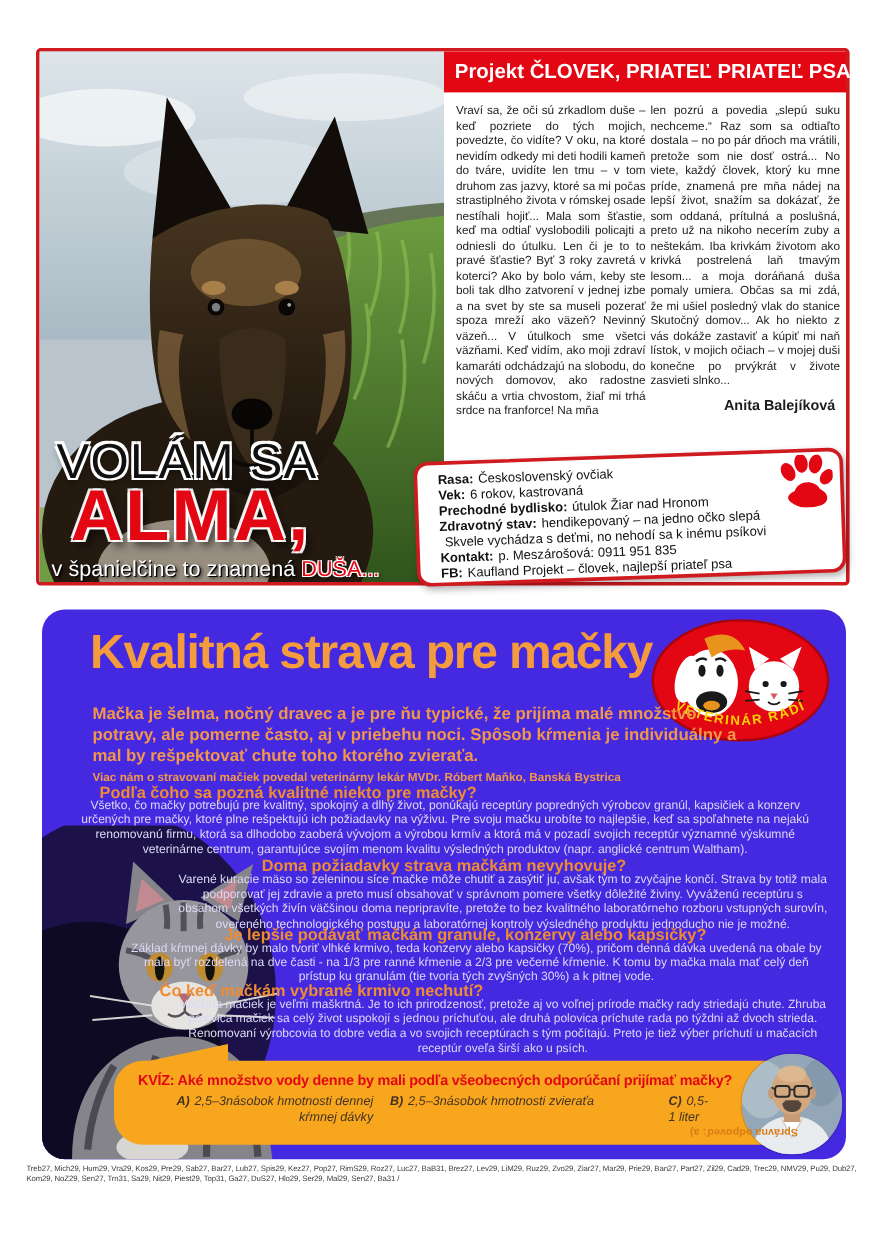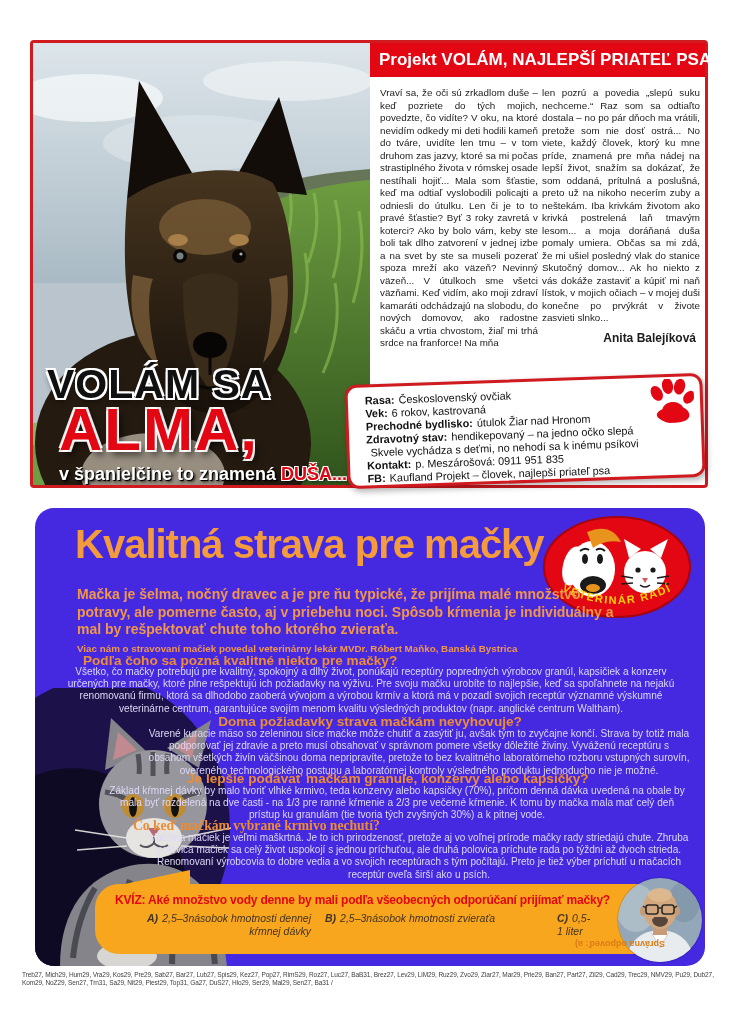--- a/index.html
+++ b/index.html
@@ -5,25 +5,25 @@
   html,body{margin:0;padding:0;}
   body{
     width:740px;height:1032px;position:relative;background:#ffffff;
     font-family:"Liberation Sans", sans-serif;overflow:hidden;
   }
   
   .article{position:absolute;left:30px;top:40px;width:672px;height:442px;
     border:3px solid #cf1a1f;border-radius:4px;background:#fff;}
   .photo{position:absolute;left:0;top:0;width:337px;height:442px;overflow:hidden;background:#b9c4cc;}
   .photo svg{display:block;}
-  .ov1{position:absolute;left:14px;top:318px;font-size:41px;font-weight:bold;color:#101010;letter-spacing:1px;
+  .ov1{position:absolute;left:14px;top:318px;font-size:41px;font-weight:normal;color:#101010;letter-spacing:1px;
     text-shadow:-2px -2px 0 #fff,2px -2px 0 #fff,-2px 2px 0 #fff,2px 2px 0 #fff,0 4px 6px rgba(0,0,0,.45);}
   .ov2{position:absolute;left:26px;top:352px;font-size:60px;font-weight:bold;color:#e30613;letter-spacing:2px;
     text-shadow:-2px -2px 0 rgba(255,255,255,.9),2px -2px 0 rgba(255,255,255,.9),-2px 2px 0 rgba(255,255,255,.9),2px 2px 0 rgba(255,255,255,.9),4px 5px 7px rgba(0,0,0,.6);}
-  .ov3{position:absolute;left:26px;top:421px;font-size:18px;font-weight:bold;color:#ffffff;white-space:nowrap;
+  .ov3{position:absolute;left:10px;top:421px;font-size:18px;font-weight:normal;color:#ffffff;white-space:nowrap;
     text-shadow:1px 1px 0 #000,2px 2px 3px rgba(0,0,0,.8);}
   .ov3 .hl{color:#e30613;text-shadow:-1px -1px 0 #fff,1px -1px 0 #fff,-1px 1px 0 #fff,1px 1px 0 #fff,2px 2px 3px rgba(0,0,0,.7);}
   .headbar{position:absolute;left:337px;top:0;width:335px;height:34px;background:#e30613;
     color:#fff;font-size:17px;font-weight:bold;line-height:34px;padding-left:9px;box-sizing:border-box;white-space:nowrap;}
   .cols{position:absolute;left:347px;top:44px;width:324px;display:flex;gap:4px;
     font-size:9.8px;line-height:12.5px;color:#1c1c1c;text-align:justify;}
   .col{width:158px;}
   .byline{text-align:right;font-weight:bold;font-size:12px;margin-top:7px;padding-right:4px;color:#1c1c1c;}
   .infobox{position:absolute;right:1px;bottom:2px;width:358px;height:104px;background:#fff;
     border:3px solid #cf1a1f;border-radius:12px;transform:rotate(-2deg);z-index:5;
@@ -36,21 +36,21 @@
     border-radius:19px;overflow:hidden;}
   .cb-title{position:absolute;left:40px;top:14px;font-size:40px;font-weight:bold;color:#f49b3d;letter-spacing:-1px;z-index:2;}
   .cb-intro{position:absolute;left:42px;top:78px;width:540px;font-size:14px;font-weight:bold;
     color:#f2964a;line-height:17.5px;z-index:2;}
   .cb-src{position:absolute;left:42px;top:135px;font-size:9.8px;font-weight:bold;color:#f2964a;z-index:2;}
   .q{position:absolute;font-weight:bold;color:#ef8c33;font-size:13.6px;z-index:2;white-space:nowrap;}
   .a{position:absolute;color:#ddd8f6;font-size:10.1px;line-height:12.2px;text-align:center;z-index:2;}
   .q1{left:48px;top:145px;} .a1{left:28px;top:158px;width:616px;}
   .q2{left:0;top:206px;width:100%;text-align:center;} .a2{left:112px;top:220px;width:544px;}
   .q3{left:152px;top:263px;} .a3{left:73px;top:277px;width:578px;}
-  .q4{left:98px;top:310px;font-family:Liberation Serif, serif;} .a4{left:106px;top:324px;width:556px;font-size:10px;}
+  .q4{left:98px;top:310px;} .a4{left:106px;top:324px;width:556px;font-size:10px;}
   .catimg{position:absolute;left:0;top:180px;width:200px;height:278px;z-index:1;}
   .vetlogo{position:absolute;right:12px;top:6px;width:152px;height:110px;z-index:2;}
   .quiz{position:absolute;left:60px;top:376px;width:600px;height:70px;background:#f9a61f;
     border-radius:24px;box-sizing:border-box;padding:9px 88px 6px 20px;z-index:3;}
   .quiz-tail{position:absolute;left:25px;top:-14px;width:0;height:0;
     border-left:70px solid transparent;border-bottom:15px solid #f9a61f;}
   .quiz-title{color:#e30613;font-weight:bold;font-size:12px;letter-spacing:-0.2px;white-space:nowrap;}
   .quiz-opts{display:flex;margin-top:5px;font-size:10.5px;font-style:italic;color:#42331f;line-height:12.5px;}
   .opt{padding-right:14px;} .opt-a{width:196px;text-align:right;} .opt-b{width:218px;} .opt-c{flex:1;}
   .opt b{font-style:italic;margin-right:4px;}
@@ -114,21 +114,21 @@
       <path d="M150,240 C149,292 160,332 178,347 C197,332 207,290 205,240 C190,227 165,227 150,240 Z" fill="#3a2c1a"></path>
       <ellipse cx="177" cy="302" rx="17" ry="13" fill="#070605"></ellipse>
       <path d="M177,314 L177,332 M159,340 Q177,350 195,340" stroke="#0a0806" stroke-width="3" fill="none"></path>
       <ellipse cx="120" cy="432" rx="72" ry="42" fill="#aba394" opacity=".85"></ellipse>
     </svg>
     <div class="ov1">VOLÁM SA</div>
     <div class="ov2">ALMA,</div>
     <div class="ov3"><span>v španielčine to znamená </span><span class="hl">DUŠA...</span></div>
   </div>
 
-  <div class="headbar">Projekt VOLÁM, NAJLEPŠÍ PRIATEĽ PSA</div>
+  <div class="headbar">Projekt ČLOVEK, PRIATEĽ PRIATEĽ PSA</div>
 
   <div class="cols">
     <div class="col">Vraví sa, že oči sú zrkadlom duše – keď pozriete do tých mojich, povedzte, čo vidíte? V oku, na ktoré nevidím odkedy mi deti hodili kameň do tváre, uvidíte len tmu – v tom druhom zas jazvy, ktoré sa mi počas strastiplného života v rómskej osade nestíhali hojiť... Mala som šťastie, keď ma odtiaľ vyslobodili policajti a odniesli do útulku. Len či je to to pravé šťastie? Byť 3 roky zavretá v koterci? Ako by bolo vám, keby ste boli tak dlho zatvorení v jednej izbe a na svet by ste sa museli pozerať spoza mreží ako väzeň? Nevinný väzeň... V útulkoch sme všetci väzňami. Keď vidím, ako moji zdraví kamaráti odchádzajú na slobodu, do nových domovov, ako radostne skáču a vrtia chvostom, žiaľ mi trhá srdce na franforce! Na mňa</div>
     <div class="col">
       <span>len pozrú a povedia „slepú suku nechceme.“ Raz som sa odtiaľto dostala – no po pár dňoch ma vrátili, pretože som nie dosť ostrá... No viete, každý človek, ktorý ku mne príde, znamená pre mňa nádej na lepší život, snažím sa dokázať, že som oddaná, prítulná a poslušná, preto už na nikoho necerím zuby a neštekám. Iba krivkám životom ako krivká postrelená laň tmavým lesom... a moja doráňaná duša pomaly umiera. Občas sa mi zdá, že mi ušiel posledný vlak do stanice Skutočný domov... Ak ho niekto z vás dokáže zastaviť a kúpiť mi naň lístok, v mojich očiach – v mojej duši konečne po prvýkrát v živote zasvieti slnko...</span>
       <div class="byline">Anita Balejíková</div>
     </div>
   </div>
 
   <div class="infobox">

